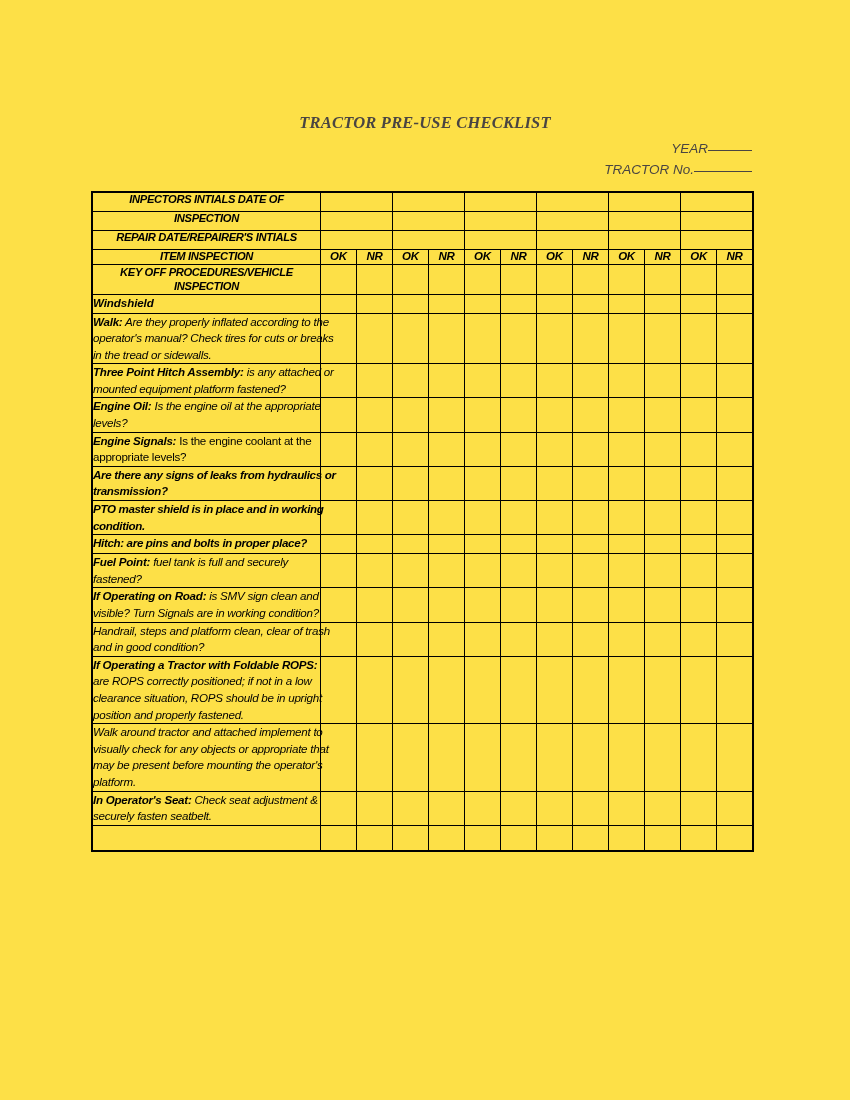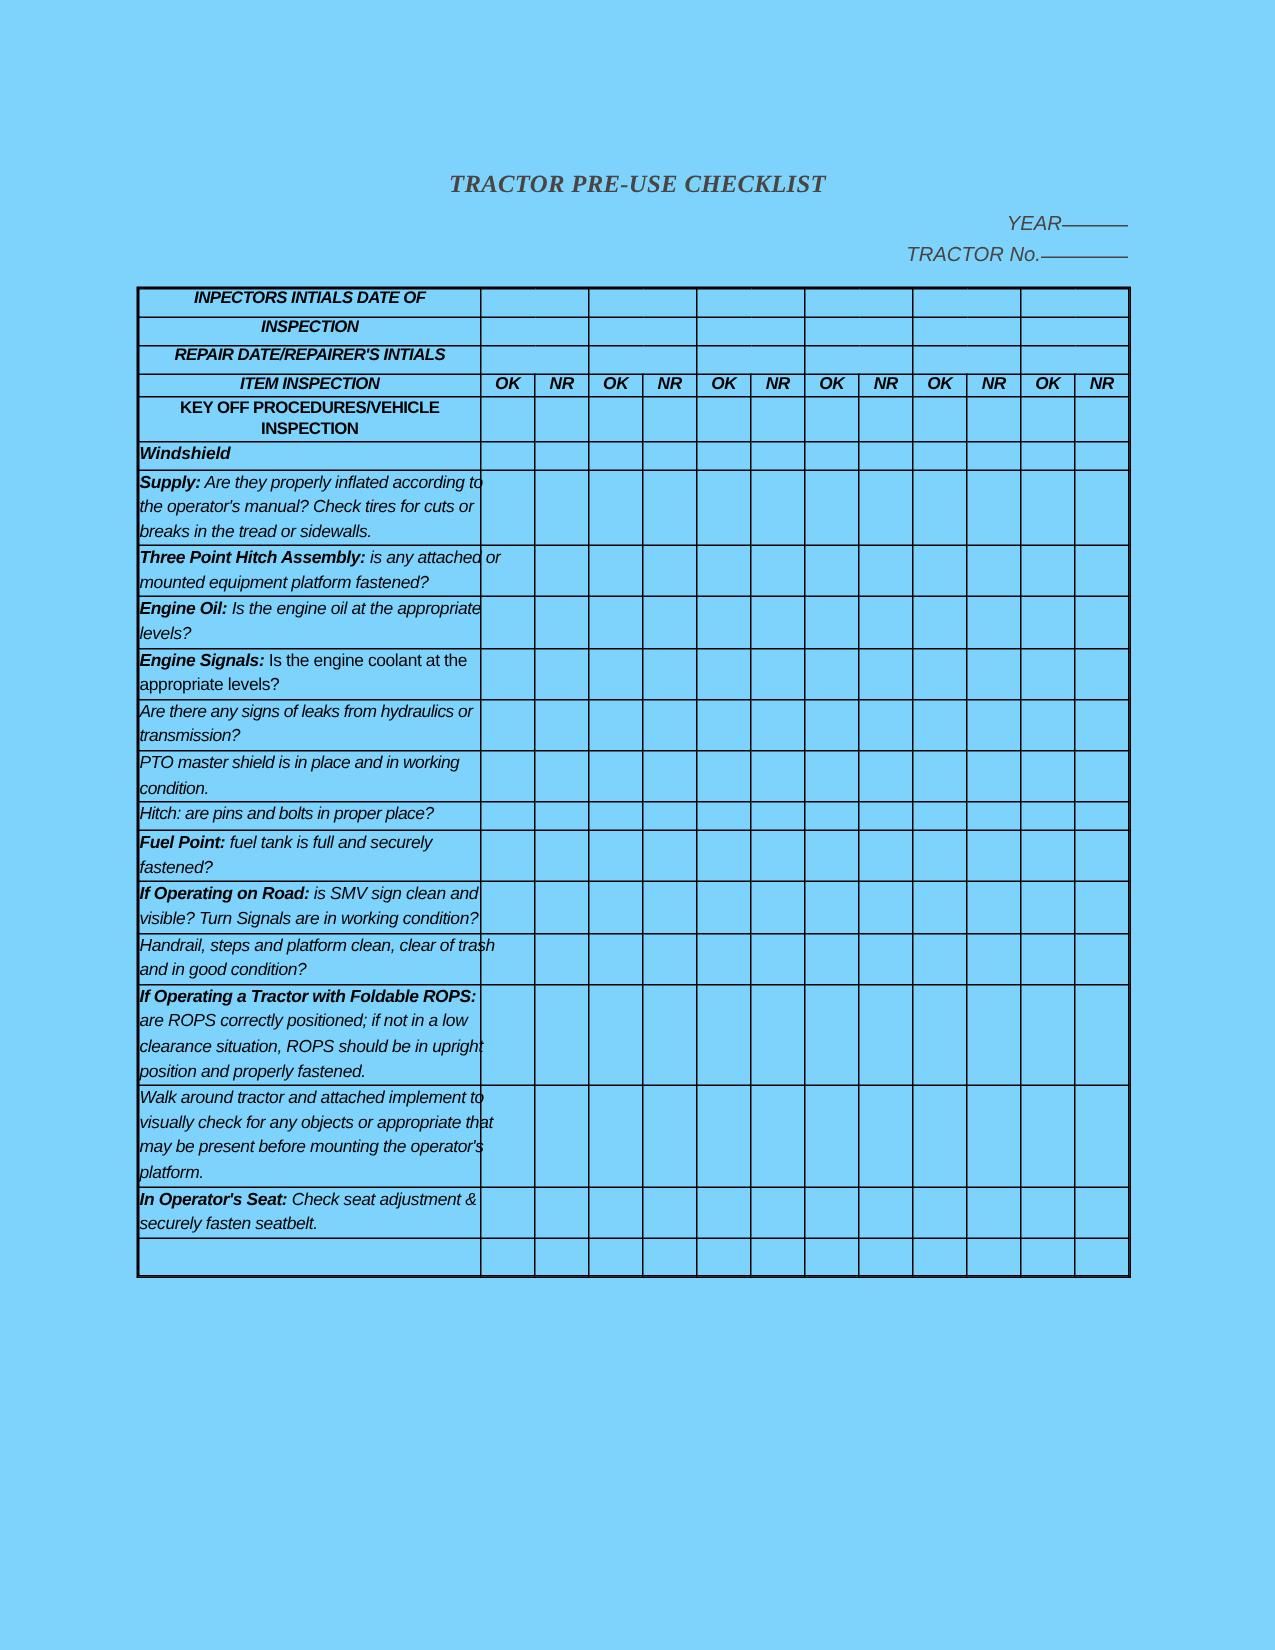--- a/index.html
+++ b/index.html
@@ -12,21 +12,21 @@
     height: 1100px;
     position: relative;
     font-family: "Liberation Sans", sans-serif;
     color: #000000;
     overflow: hidden;
   }
 
   .page {
     position: absolute;
     inset: 0;
-    background: #7dd3fc;
+    background: #fde047;
   }
 
   
   .doc-title {
     position: absolute;
     top: 113px;
     left: 0;
     width: 850px;
     text-align: center;
     font-family: "Liberation Serif", serif;
@@ -88,20 +88,21 @@
     font-style: italic;
     font-weight: bold;
     font-size: 11.2px;
     text-align: center;
     padding: 2.5px 4px 2.5px 4px;
     line-height: 13.5px;
     letter-spacing: -0.35px;
     white-space: nowrap;
   }
   .hdr-2line {
+    font-style: italic;
     font-weight: bold;
     font-size: 11.2px;
     text-align: center;
     padding: 2.5px 4px;
     line-height: 14.5px;
     letter-spacing: -0.35px;
   }
   .mark-hdr {
     font-style: italic;
     font-weight: bold;
@@ -120,21 +121,21 @@
     overflow: visible;
     white-space: normal;
   }
   .item .lead {
     font-weight: bold;
     font-style: italic;
   }
   .item .body-i  { font-style: italic; }
   .item .body-up { font-style: normal; }
   .item.all-bold-italic {
-    font-weight: normal;
+    font-weight: bold;
     font-style: italic;
     letter-spacing: -0.35px;
   }
   .item.plain-bold {
     font-weight: bold;
     font-style: normal;
     letter-spacing: -0.1px;
   }
   .item.plain-italic {
     font-style: italic;
@@ -248,21 +249,21 @@
           <td style="height: 1px;">&nbsp;</td>
           <td style="height: 1px;">&nbsp;</td>
           <td style="height: 1px;">&nbsp;</td>
           <td style="height: 1px;">&nbsp;</td>
           <td style="height: 1px;">&nbsp;</td>
           <td style="height: 1px;">&nbsp;</td>
           <td style="height: 1px;">&nbsp;</td>
         </tr>
         <tr>
           <td class="item">
-            <span class="overflow-wrap"><span class="lead">Supply:</span><span class="body-i"> Are they properly inflated according to the operator's manual? Check tires for cuts or breaks in the tread or sidewalls.</span></span>
+            <span class="overflow-wrap"><span class="lead">Walk:</span><span class="body-i"> Are they properly inflated according to the operator's manual? Check tires for cuts or breaks in the tread or sidewalls.</span></span>
           </td>
           <td style="height: 1px;">&nbsp;</td>
           <td style="height: 1px;">&nbsp;</td>
           <td style="height: 1px;">&nbsp;</td>
           <td style="height: 1px;">&nbsp;</td>
           <td style="height: 1px;">&nbsp;</td>
           <td style="height: 1px;">&nbsp;</td>
           <td style="height: 1px;">&nbsp;</td>
           <td style="height: 1px;">&nbsp;</td>
           <td style="height: 1px;">&nbsp;</td>

